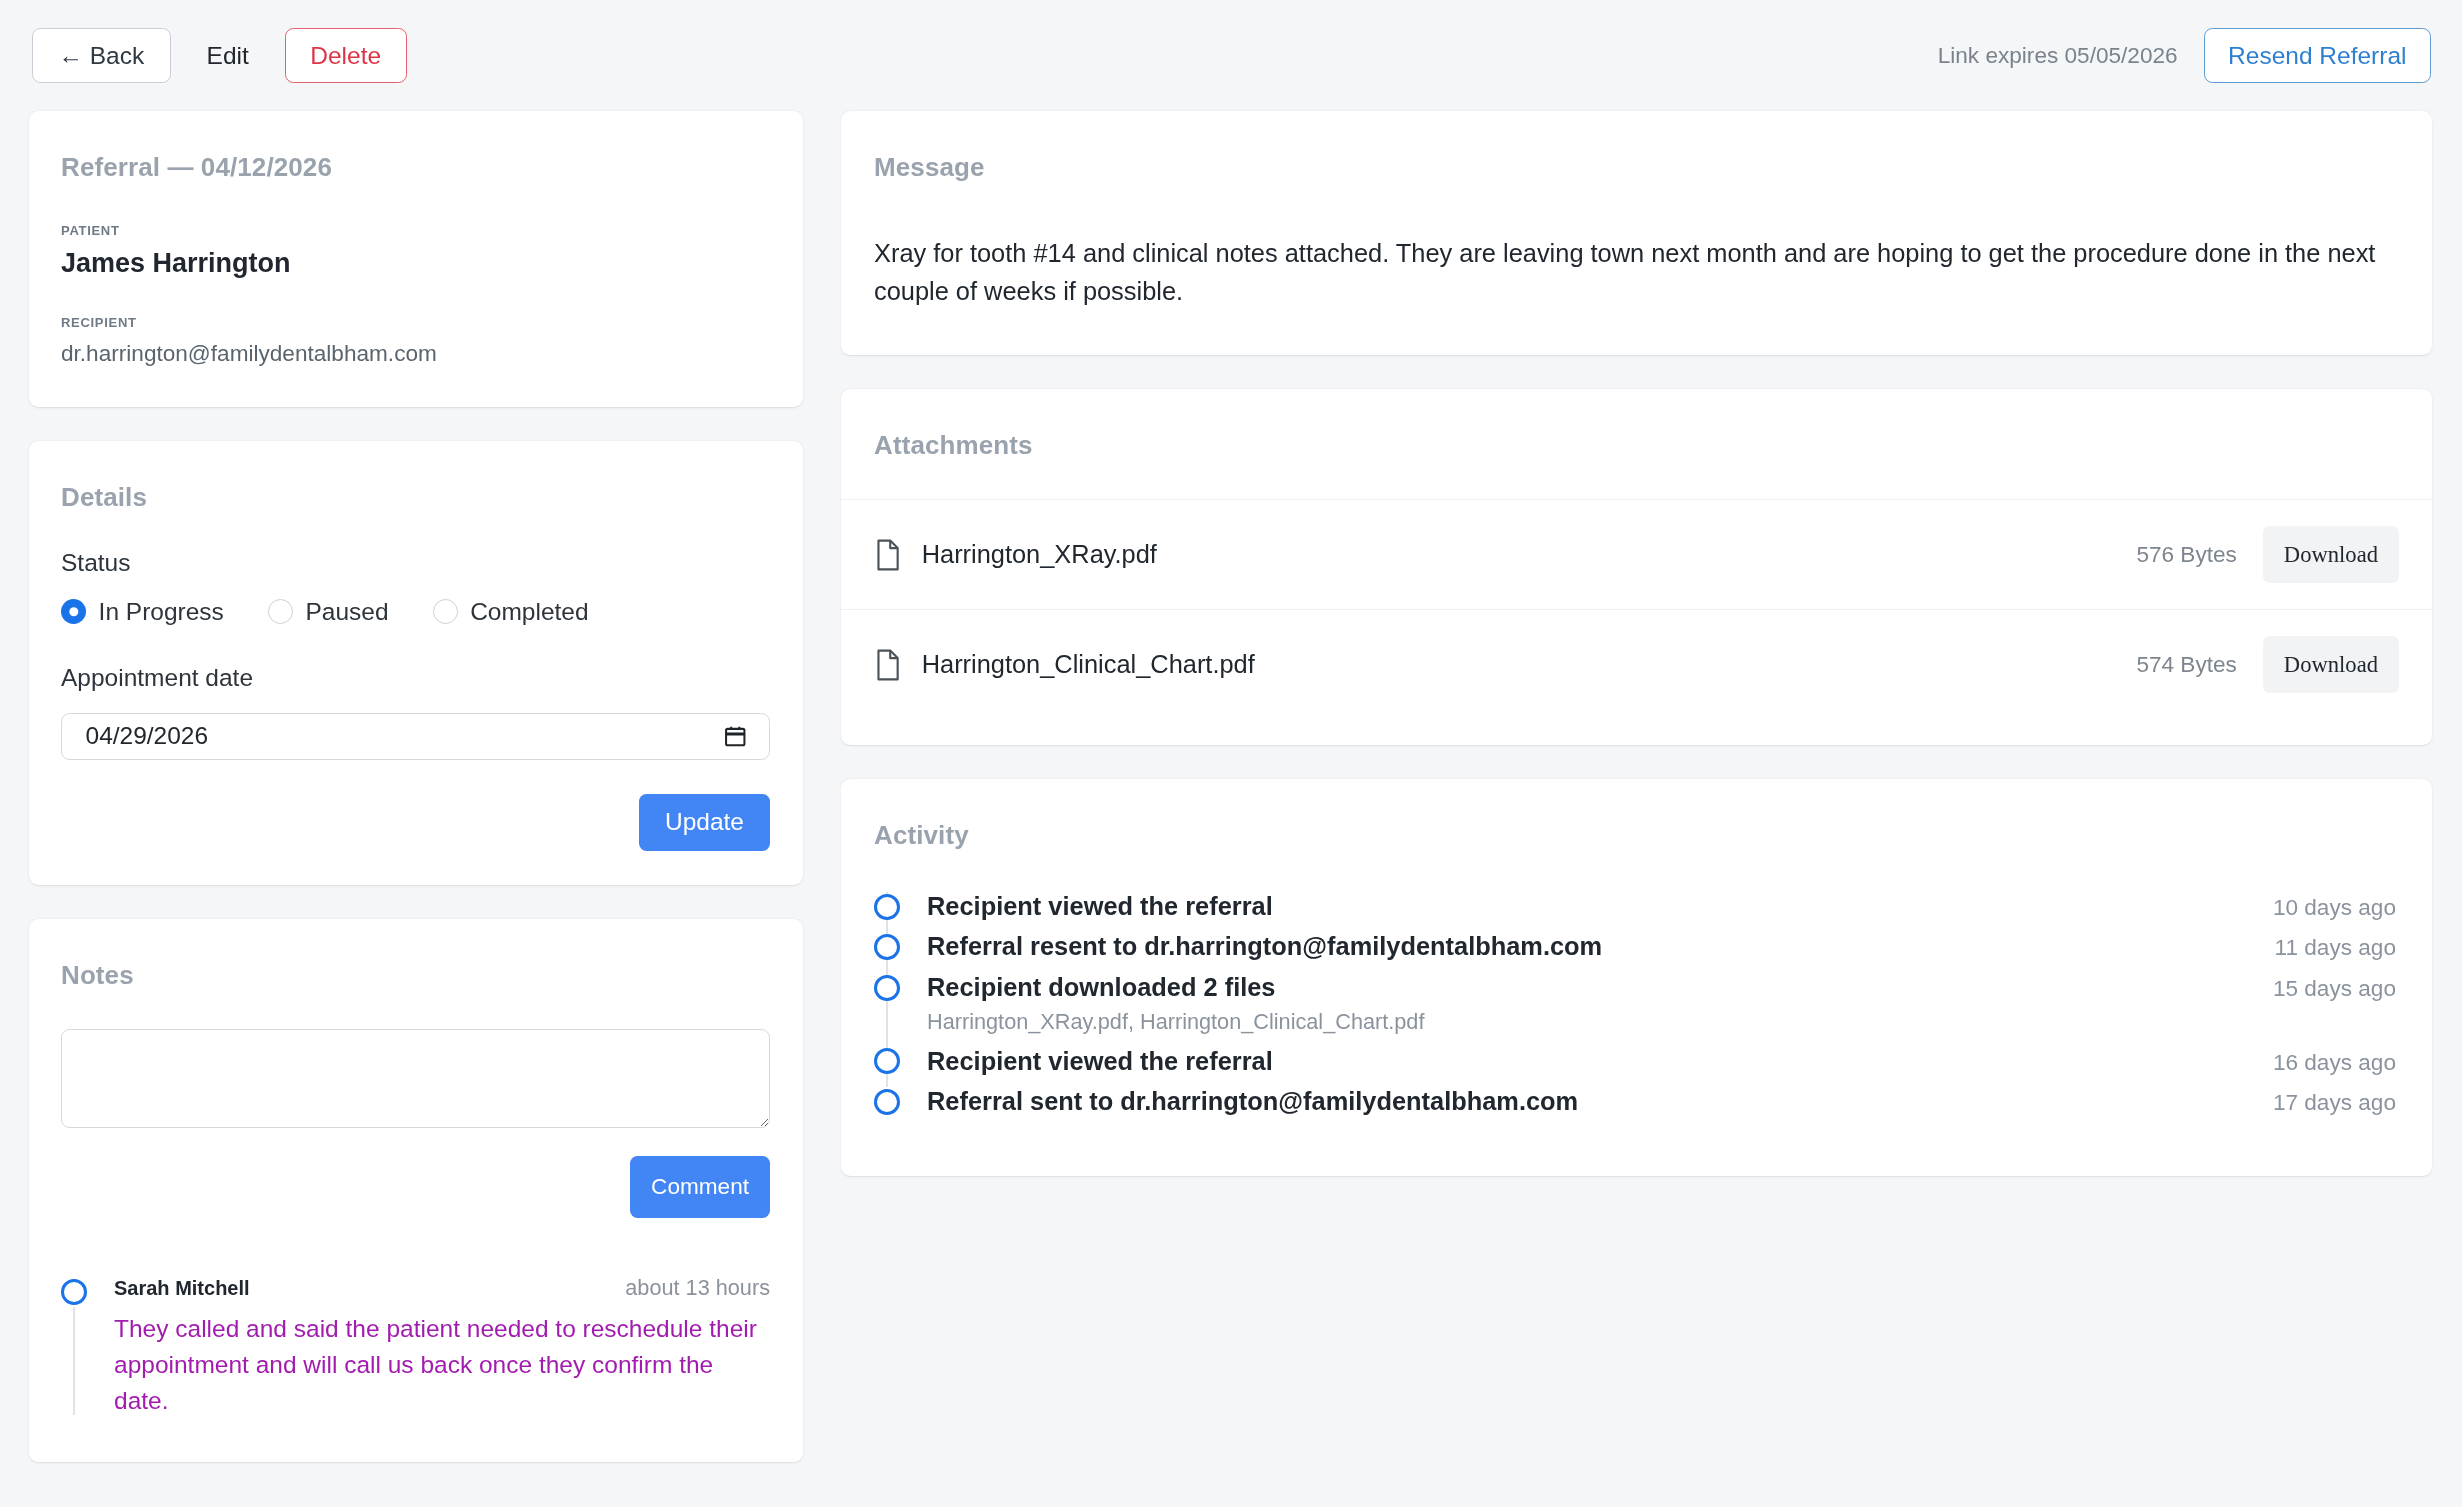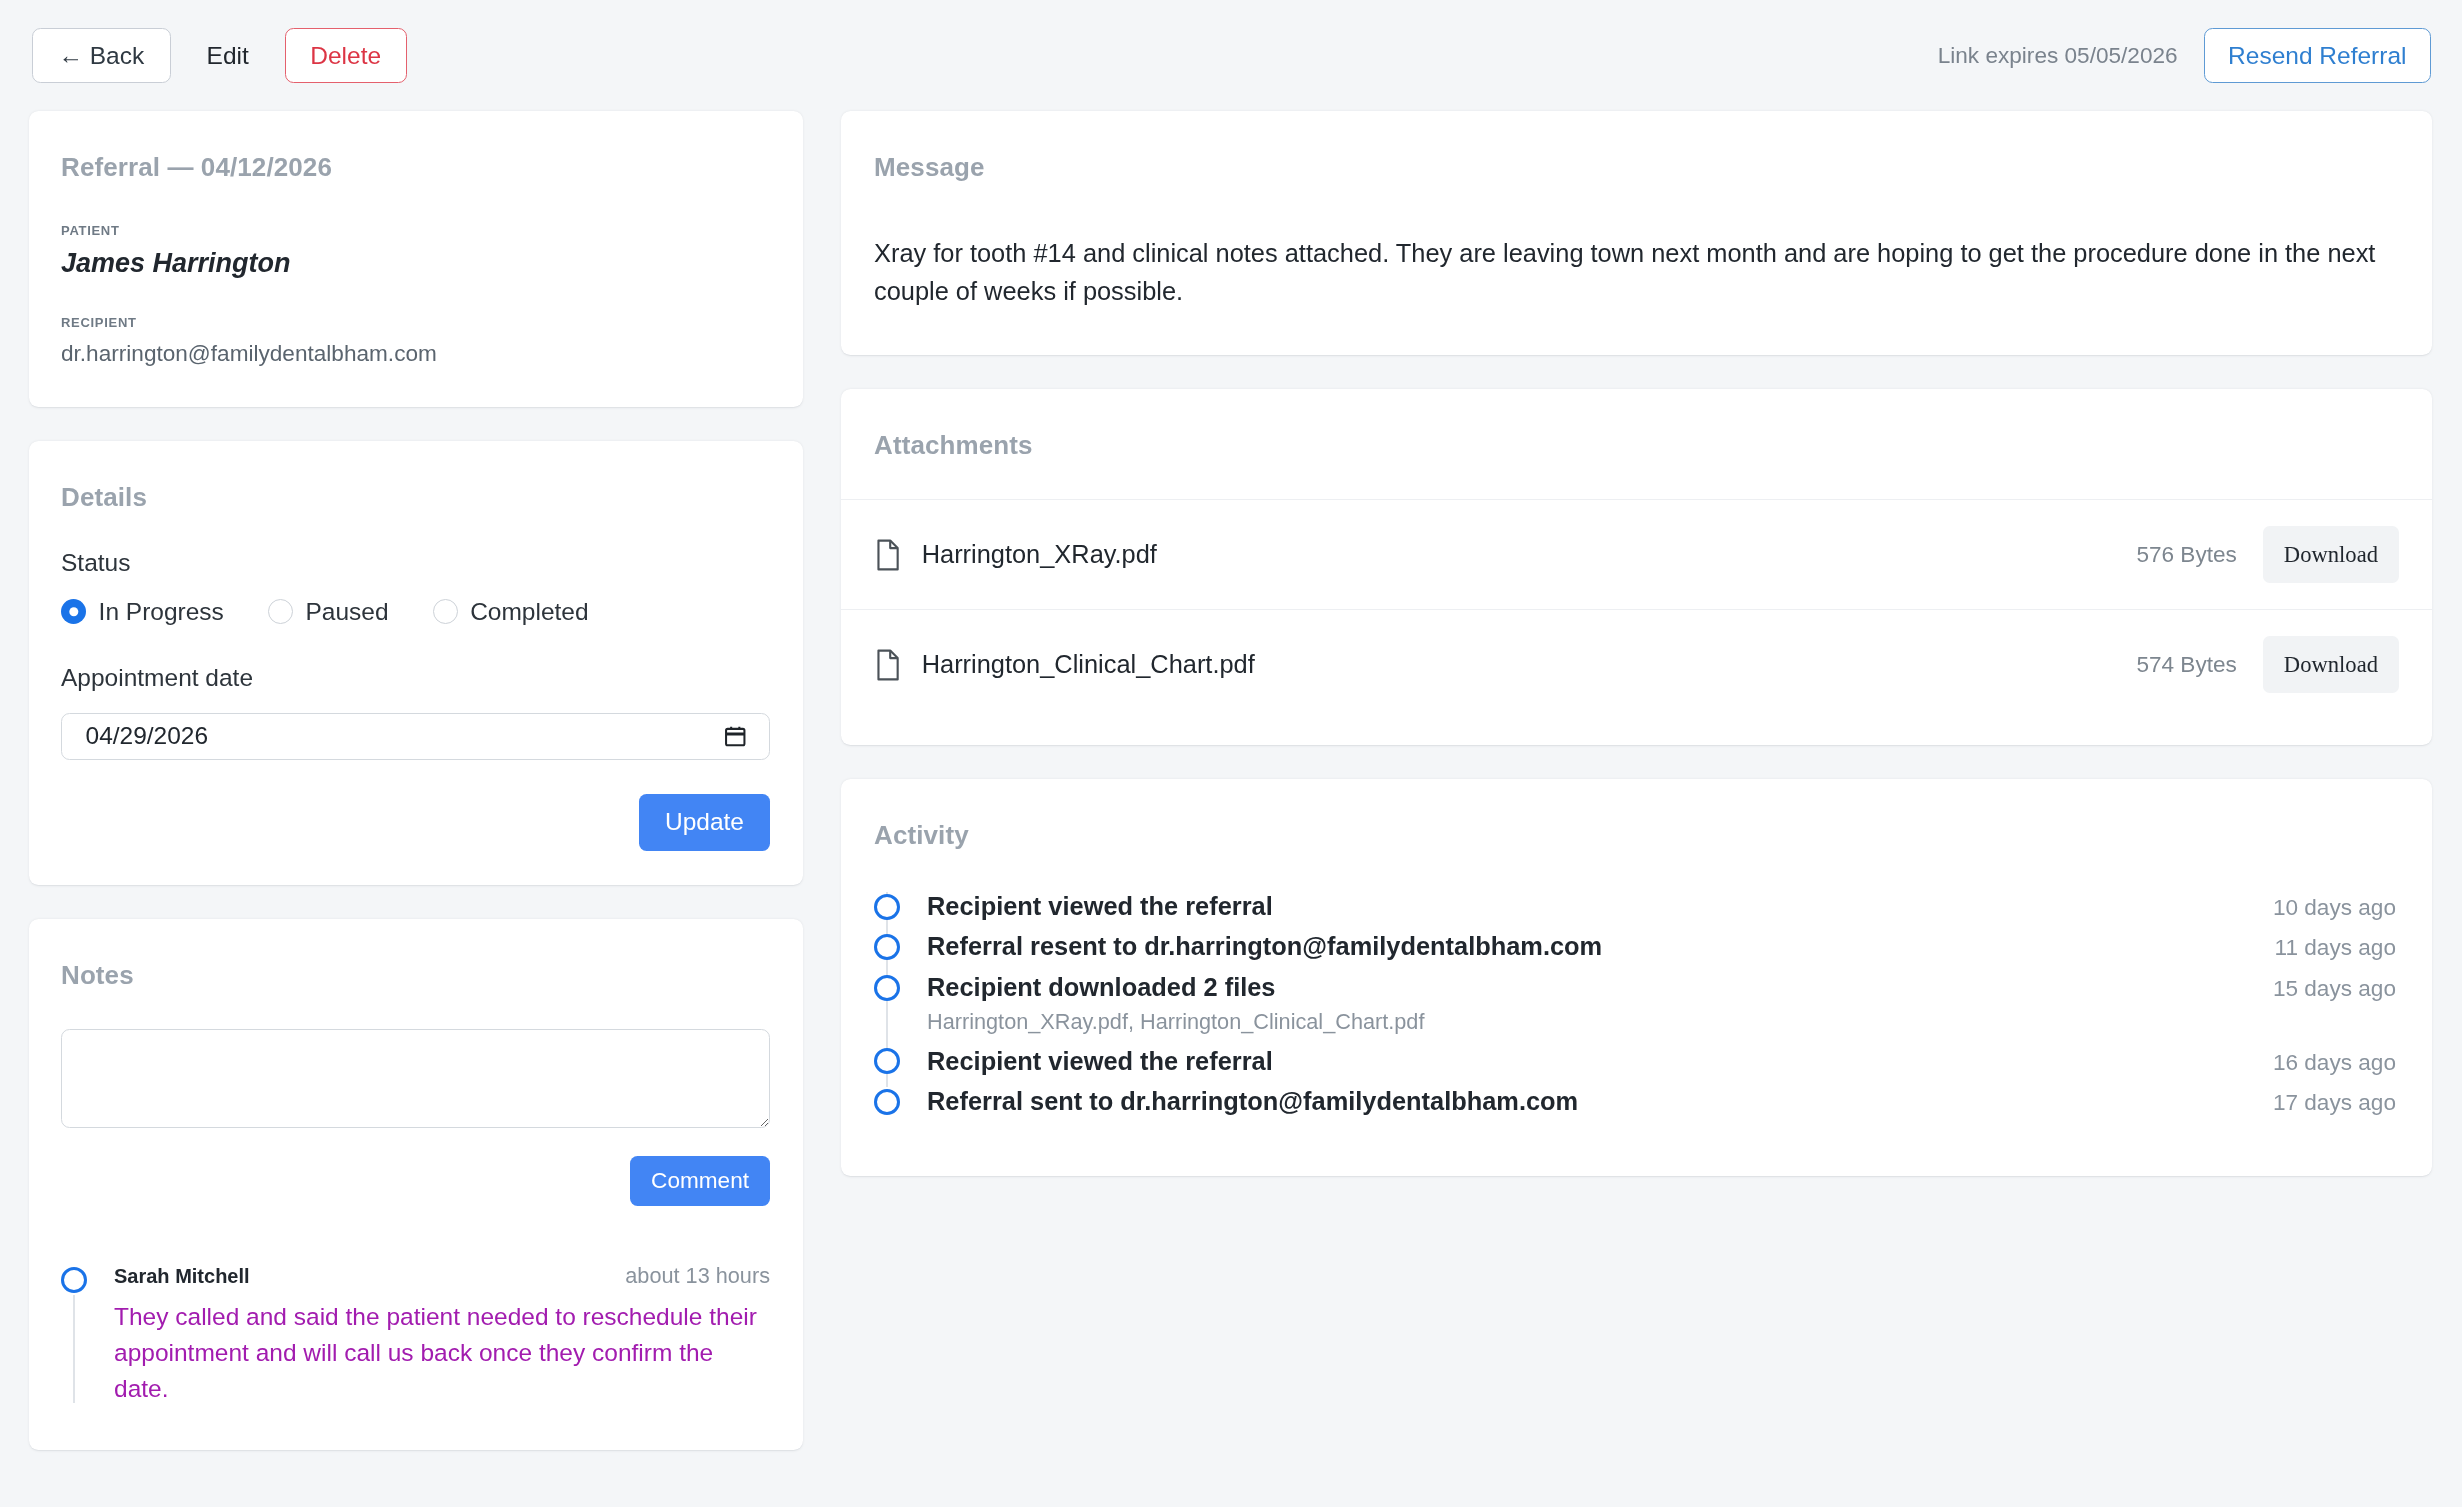--- a/index.html
+++ b/index.html
@@ -99,21 +99,20 @@
     font-size: 13px;
     font-weight: bold;
     letter-spacing: 0.7px;
     margin-bottom: 10.4px;
   }
   .field-value-strong {
     color: #21272e;
     font-size: 27px;
     font-weight: bold;
     margin-bottom: 36px;
-    font-style: italic;
   }
   .field-value {
     color: #5a646e;
     font-size: 22.6px;
   }
 
   
   .details-card { padding: 41px 33px 34px 32px; }
   .details-card .card-title { margin-bottom: 36px; }
   .subhead {
@@ -195,21 +194,21 @@
     resize: vertical;
     outline: none;
     display: block;
   }
   .notes-actions { display: flex; justify-content: flex-end; margin-top: 28px; }
   .btn-comment {
     background: #4285f4;
     color: #fff;
     border: none;
     border-radius: 7.5px;
-    height: 50px;
+    height: 62px;
     padding: 0 21px;
     font-size: 22.6px;
     cursor: pointer;
     font-family: "Liberation Sans", sans-serif;
   }
 
   .comment-list { margin-top: 57px; }
   .comment-item { display: flex; position: relative; }
   .comment-rail { width: 53px; flex: none; position: relative; }
   .ring {

